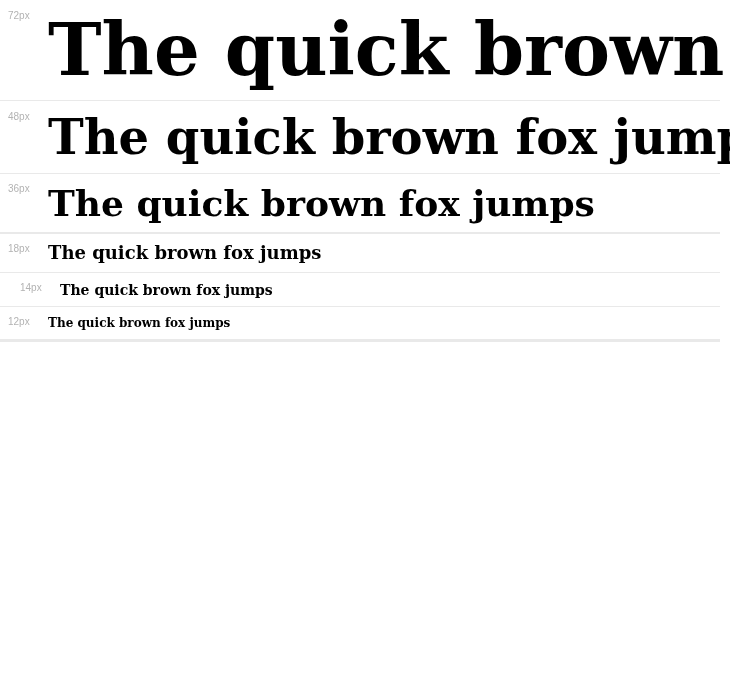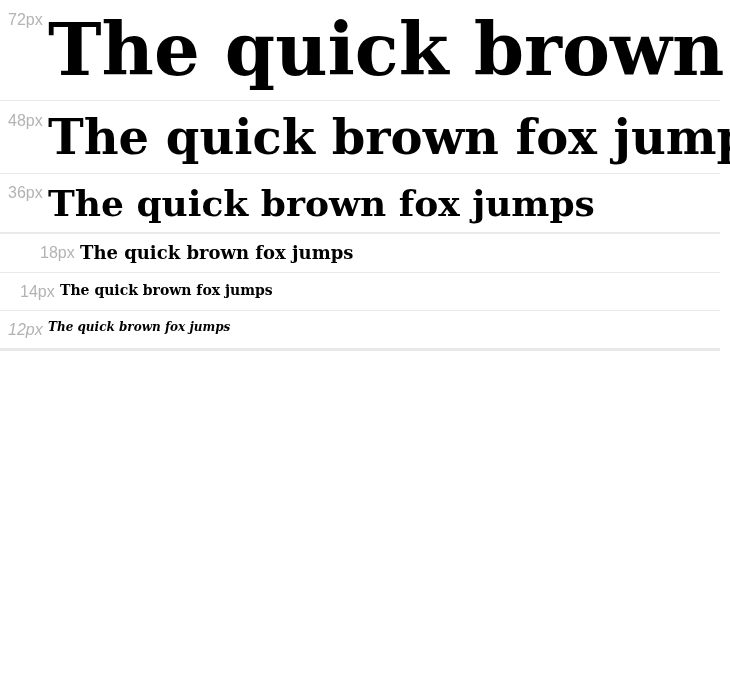--- a/index.html
+++ b/index.html
@@ -16,21 +16,21 @@
     line-height: 1.15;
     padding: 9px 0 8px 0;
     overflow: visible;
   }
   .size-label {
     display: inline-block;
     box-sizing: border-box;
     width: 48px;
     padding-left: 8px;
     font-family: "Liberation Sans", sans-serif;
-    font-size: 16px;
+    font-size: 10px;
     line-height: 1.25;
     font-weight: 400;
     color: var(--label-color, #b3b3b3);
     vertical-align: text-top;
   }
   .specimen {
     font-family: "DejaVu Serif", serif;
     font-weight: 700;
     color: var(--text-color, #000000);
     vertical-align: baseline;
@@ -50,26 +50,26 @@
   <div class="divider"></div>
 
   <div class="row" style="font-size: 48px;"><span class="size-label">48px</span><span class="specimen">The quick brown fox jumps</span></div>
   <div class="divider"></div>
 
   <div class="row" style="font-size: 36px;"><span class="size-label">36px</span><span class="specimen">The quick brown fox jumps</span></div>
   <div class="divider"></div>
 
   <div class="divider"></div>
 
-  <div class="row" style="font-size: 18px; padding-left: 32px;"><span class="size-label">18px</span><span class="specimen">The quick brown fox jumps</span></div>
+  <div class="row" style="font-size: 18px;"><span class="size-label">18px</span><span class="specimen">The quick brown fox jumps</span></div>
   <div class="divider"></div>
 
   <div class="row" style="font-size: 14px; padding-left: 12px;"><span class="size-label">14px</span><span class="specimen">The quick brown fox jumps</span></div>
   <div class="divider"></div>
 
-  <div class="row" style="font-size: 12px; font-style: italic;"><span class="size-label">12px</span><span class="specimen">The quick brown fox jumps</span></div>
+  <div class="row" style="font-size: 12px;"><span class="size-label">12px</span><span class="specimen">The quick brown fox jumps</span></div>
   <div class="divider"></div>
 
   <div class="divider"></div>
 
   <div class="divider"></div>
 </div>
 </div>
 
 </body></html>

